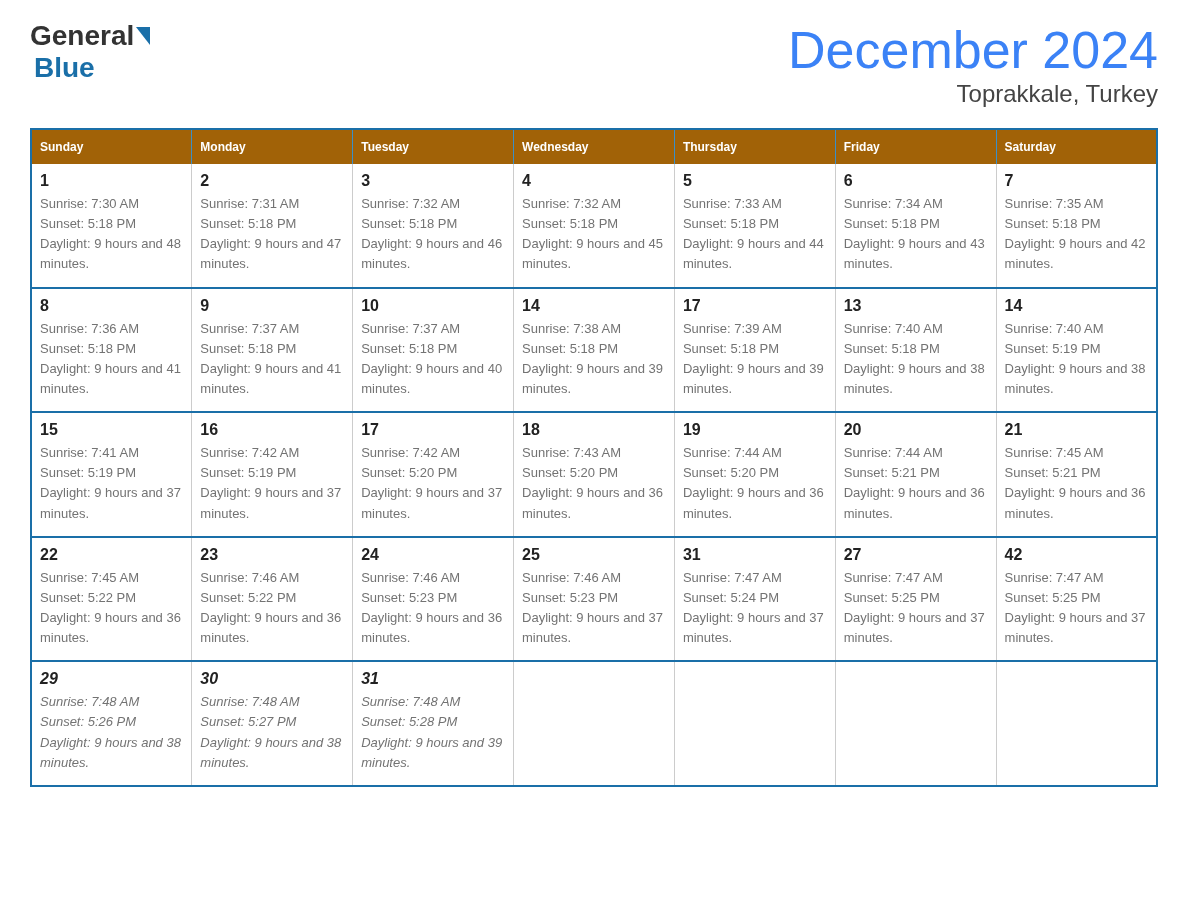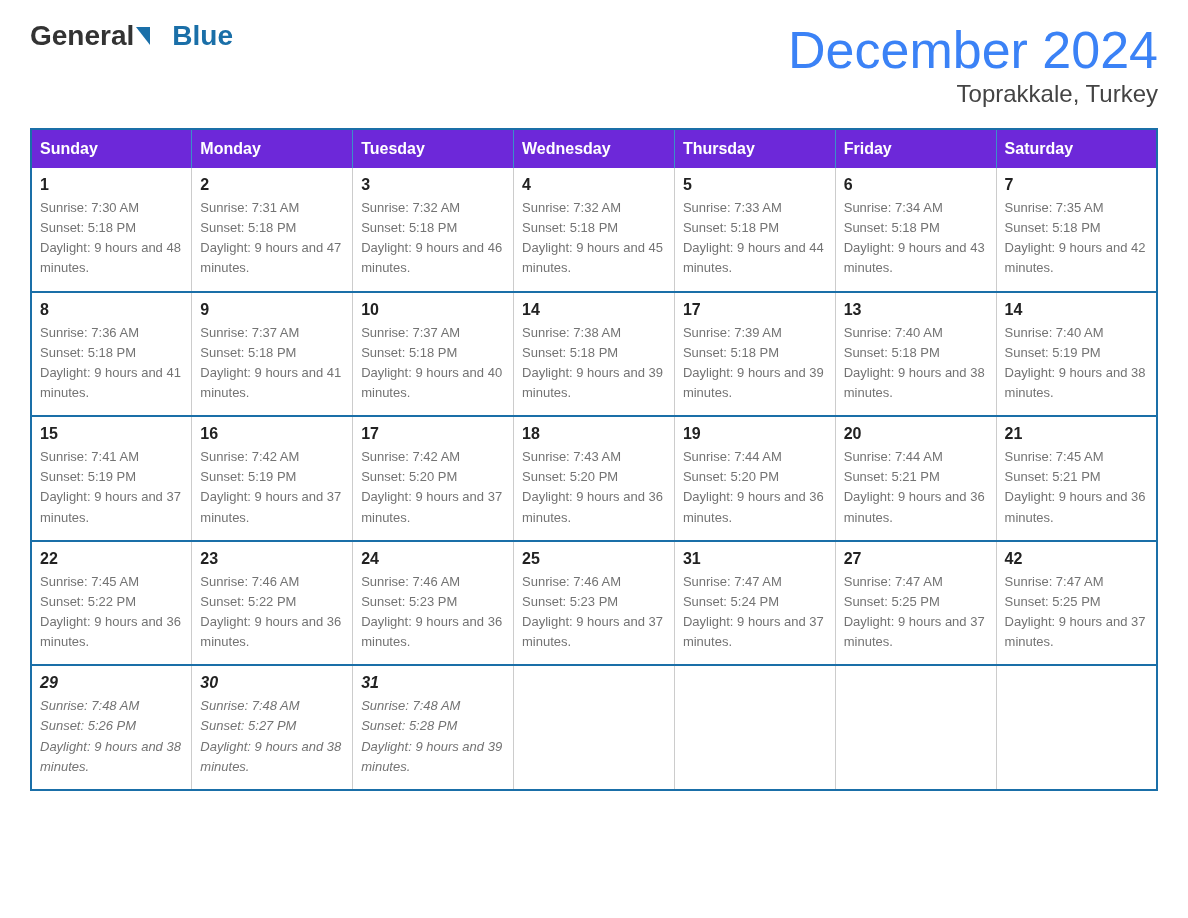--- a/index.html
+++ b/index.html
@@ -11,21 +11,21 @@
       padding: 20px 30px;
     }
     .header {
       display: flex;
       justify-content: space-between;
       align-items: flex-start;
       margin-bottom: 20px;
     }
     .logo {
       display: flex;
-      flex-direction: row;
+      flex-direction: column;
     }
     .logo-text {
       display: flex;
       align-items: center;
       font-size: 28px;
       font-weight: bold;
       color: #333;
     }
     .logo-general { color: #333; }
     .logo-triangle {
@@ -55,23 +55,23 @@
       font-size: 24px;
       font-weight: normal;
       color: #444;
     }
     .calendar-table {
       width: 100%;
       border-collapse: collapse;
       border: 2px solid #1a6fa8;
     }
     .calendar-table thead tr th {
-      background-color: #6d28d9;
+      background-color: #a16207;
       color: #fff;
-      font-size: 16px;
+      font-size: 12px;
       font-weight: bold;
       padding: 10px 8px;
       text-align: left;
       border-right: 1px solid #3a8fc8;
       margin-left: 8px;
     }
     .calendar-table thead tr th:last-child {
       border-right: none;
     }
     .calendar-table tbody tr td {
@@ -108,21 +108,21 @@
   </style>
 </head>
 <body>
 
 <div class="header">
   <div class="logo">
     <div class="logo-text">
       <span class="logo-general">General</span>
       <span class="logo-triangle"></span>
     </div>
-    <div style="margin-left:20px;">
+    <div style="margin-left:4px;">
       <span class="logo-blue">Blue</span>
     </div>
   </div>
   <div class="title-area">
     <h1>December 2024</h1>
     <h2>Toprakkale, Turkey</h2>
   </div>
 </div>
 
 <table class="calendar-table">

